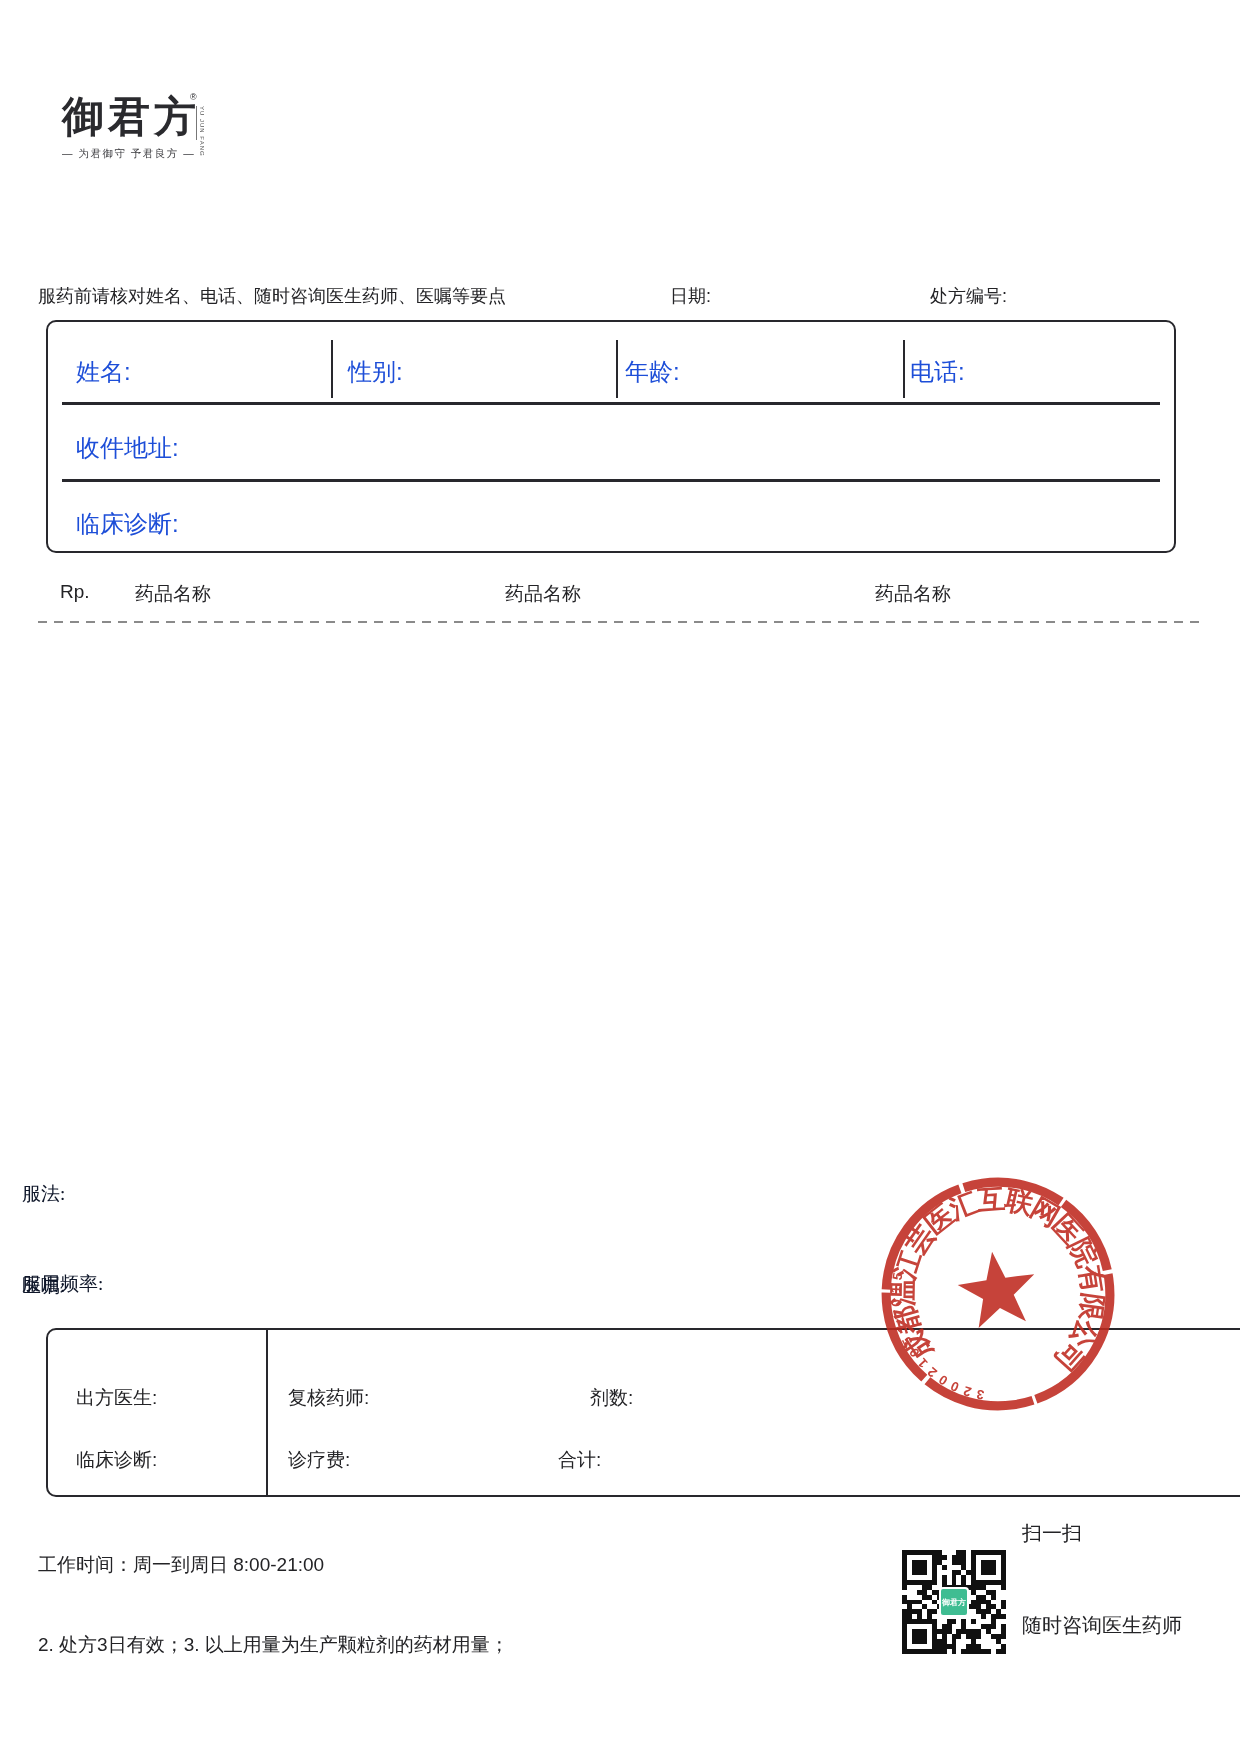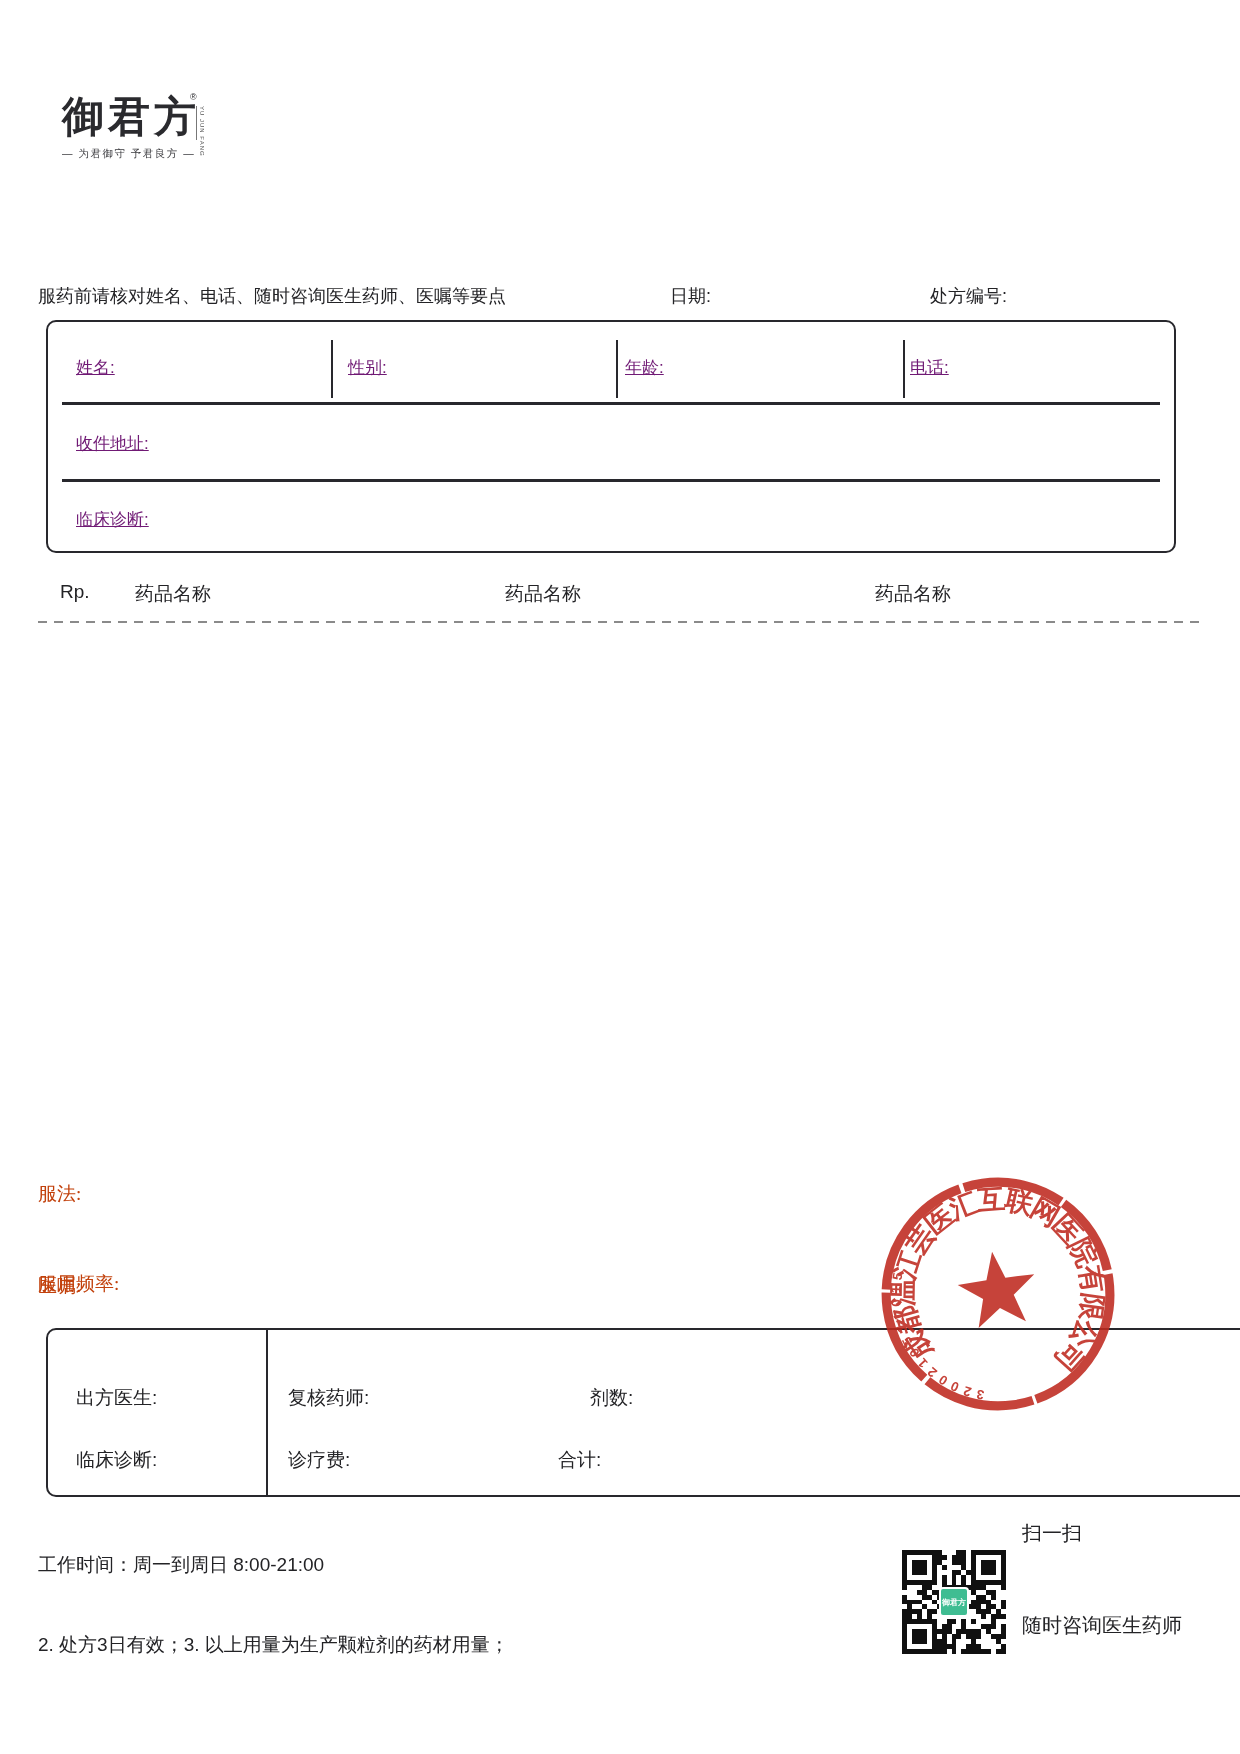--- a/index.html
+++ b/index.html
@@ -41,21 +41,21 @@
   .notice-row{top:284px;left:0;width:1240px;font-size:18px;color:#232326;}
   .notice-check{position:absolute;left:38px;top:0;}
   .notice-date{position:absolute;left:670px;top:0;}
   .notice-rxno{position:absolute;left:930px;top:0;}
 
   
   .patient-box{
     left:46px;top:320px;width:1130px;height:233px;
     border:2.5px solid #28282d;border-radius:10px;box-sizing:border-box;
   }
-  .pb-label{position:absolute;font-size:17px;color:#701a75;text-decoration:underline;}
+  .pb-label{position:absolute;font-size:24px;color:#1d4ed8;}
   .pb-name{left:28px;top:34px;}
   .pb-gender{left:300px;top:34px;}
   .pb-age{left:577px;top:34px;}
   .pb-phone{left:862px;top:34px;}
   .v-div{position:absolute;width:2px;background:#28282d;top:18px;height:58px;}
   .v1{left:283px;} .v2{left:568px;} .v3{left:855px;}
   .h-line{position:absolute;left:14px;right:14px;height:2.5px;background:#28282d;}
   .hl1{top:80px;} .hl2{top:157px;}
   .pb-address{left:28px;top:110px;}
   .pb-diagnosis{left:28px;top:186px;}
@@ -65,21 +65,21 @@
   .rp-label{position:absolute;left:60px;top:0;}
   .drug-h1{position:absolute;left:135px;top:0;}
   .drug-h2{position:absolute;left:505px;top:0;}
   .drug-h3{position:absolute;left:875px;top:0;}
   .dashed-rule{
     left:38px;top:621px;width:1167px;height:2px;
     background:repeating-linear-gradient(90deg,#8a8a8a 0 9px,transparent 9px 16px);
   }
 
   
-  .usage-label{left:38px;font-size:19px;color:#c2410c;font-family:Liberation Serif, serif;}
+  .usage-label{left:22px;font-size:19px;color:#0f172a;font-family:Liberation Serif, serif;}
   .u-method{top:1181px;}
   .u-freq{top:1227px;margin-top:44px;}
   .u-advice{top:1273px;}
 
   
   .sign-box{
     left:46px;top:1328px;width:1238px;height:169px;
     border:2.5px solid #28282d;border-radius:10px;box-sizing:border-box;
   }
   .sb-div{position:absolute;left:218px;top:0;bottom:0;width:2px;background:#28282d;}

